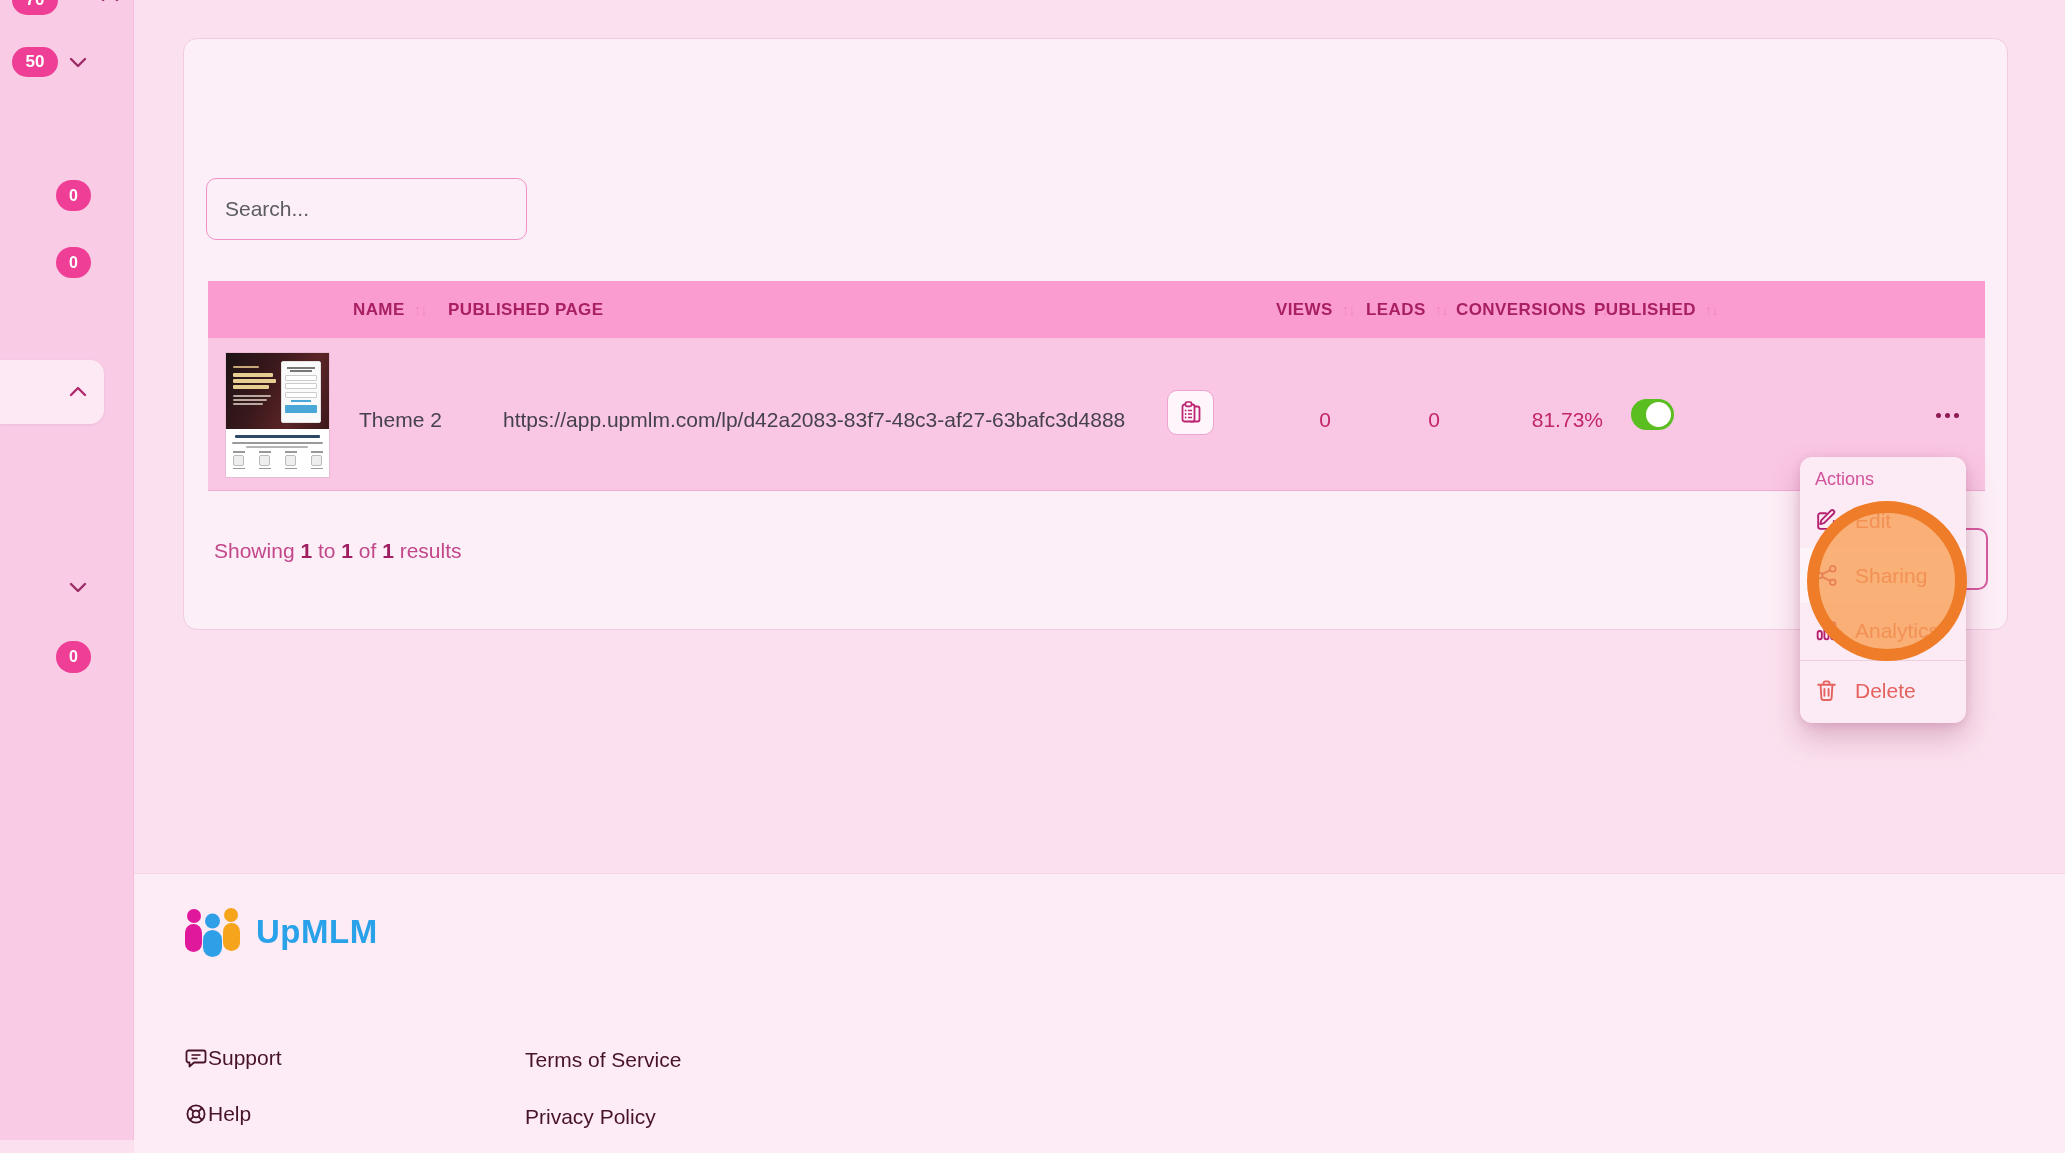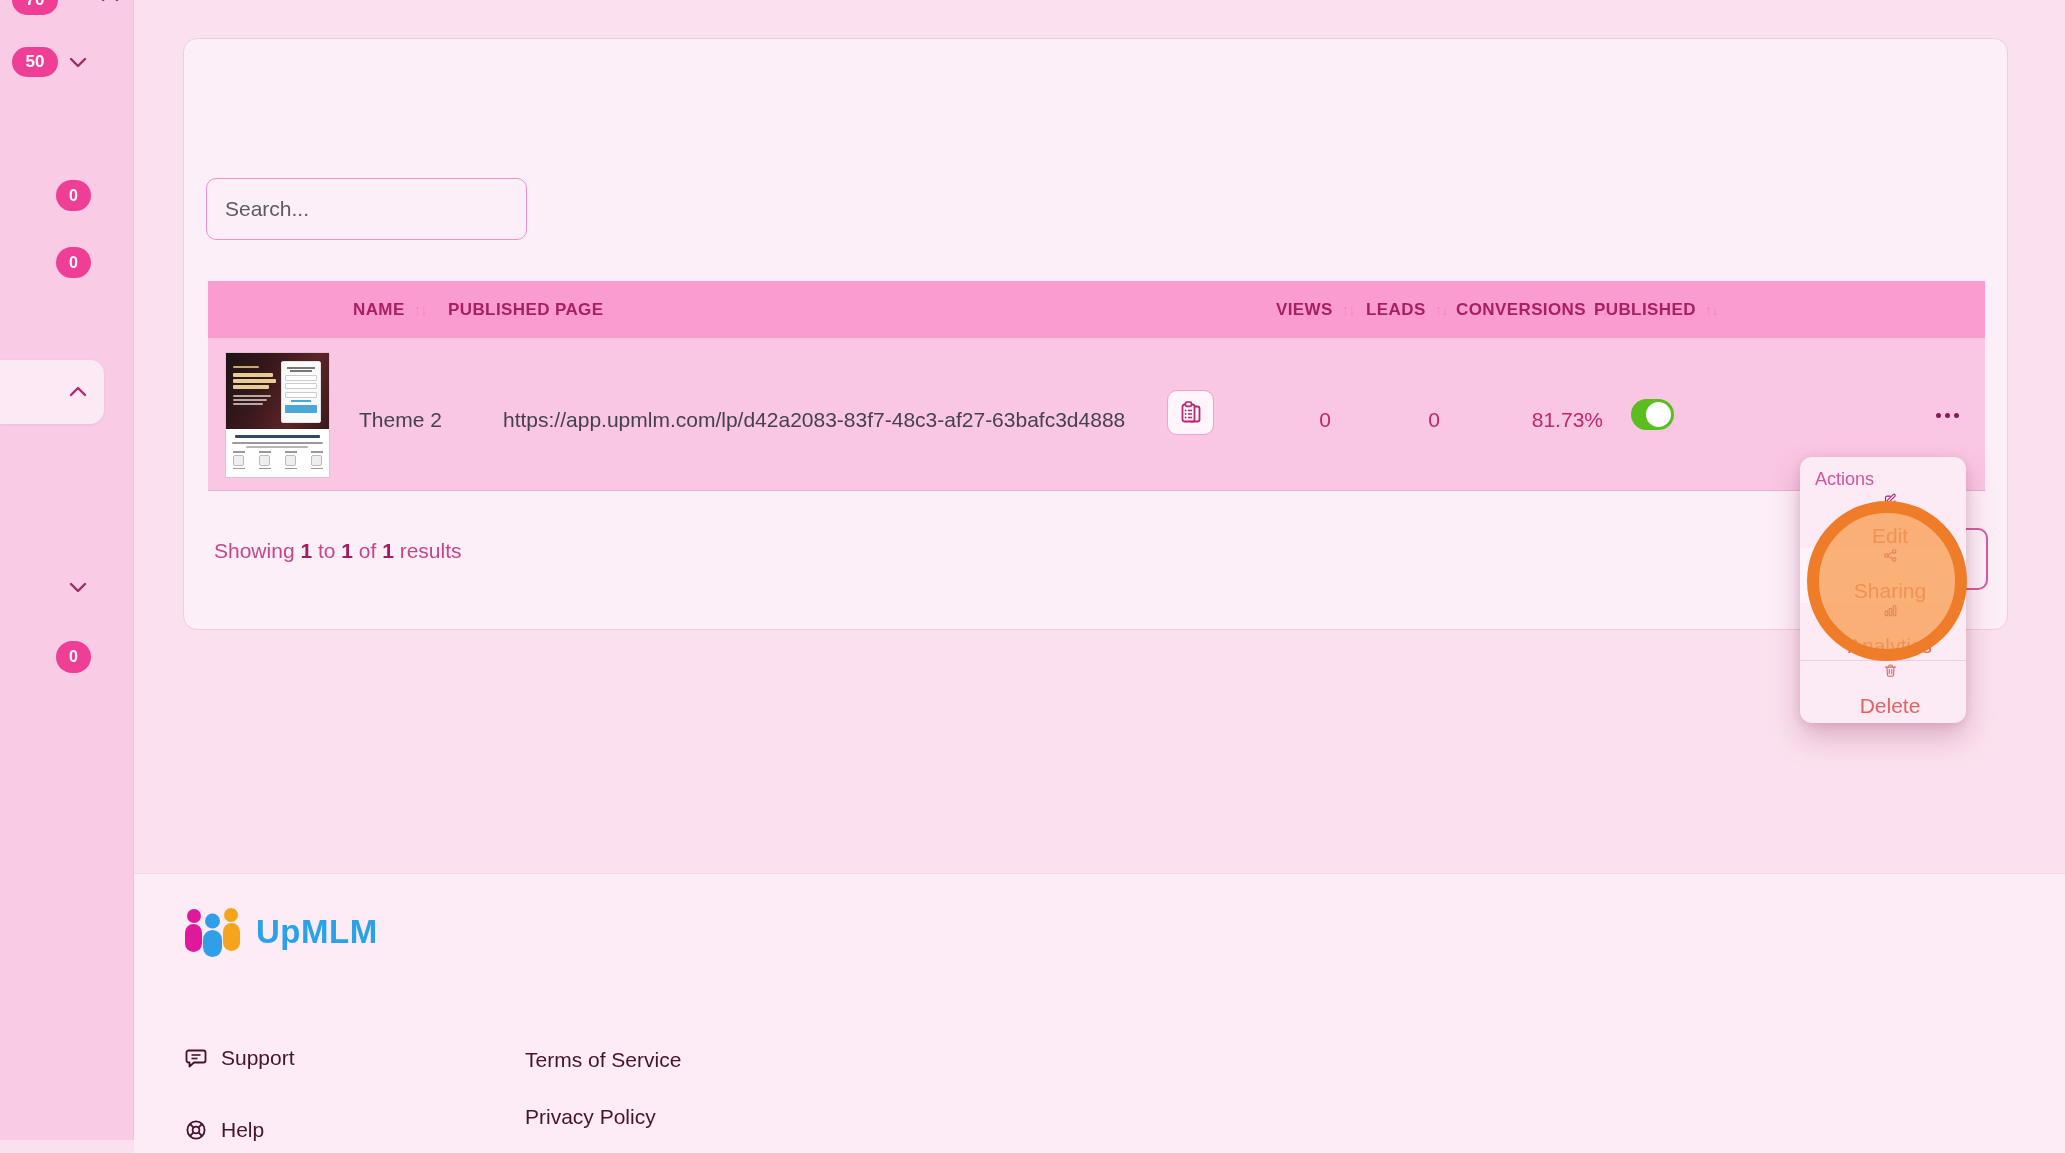--- a/index.html
+++ b/index.html
@@ -91,36 +91,36 @@
   .icon-row .it { width:13px; display:flex; flex-direction:column; align-items:center; gap:2px; }
   .icon-row .sq { width:11px; height:11px; border:1px solid #bbb; border-radius:2px; background:#eee; }
   .icon-row .lb { width:12px; height:1.5px; background:#999; }
   
   .menu {
     position:absolute; left:1800px; top:457px; width:166px; height:266px;
     background:#fcebf5; border-radius:12px; z-index:10;
     box-shadow:0 14px 30px rgba(140,40,90,.28), 0 2px 8px rgba(140,40,90,.14);
   }
   .menu-title { padding:12px 0 0 15px; height:36px; font-size:18px; color:#d2549b; }
-  .menu-item { height:55px; display:flex; align-items:center; padding-left:14px; gap:16px; font-size:21px; color:#e4625e; cursor:pointer;flex-direction:column; }
+  .menu-item { height:55px; display:flex; align-items:center; padding-left:14px; gap:16px; font-size:21px; color:#e4625e; cursor:pointer; }
   .menu-item.hl { background:#fdf4f9; }
   .menu-div { height:1px; background:#eccfdf; margin:2px 0; }
   .click-circle {
     position:absolute; left:1807px; top:501px; width:160px; height:160px;
     border:12px solid #ef7c28; border-radius:50%;
     background:rgba(247,158,82,.78); z-index:11; pointer-events:none;
   }
   
   .footer {
     position:absolute; left:134px; top:873px; width:1931px; height:280px;
     background:#fdecf6; border-top:1px solid #f5d4e6;
   }
   .brand { position:absolute; left:46px; top:30px; display:flex; align-items:center; gap:10px; }
   .brand-name { font-size:33px; font-weight:bold; color:#2aa2e9; letter-spacing:.5px; }
-  .flink { position:absolute; display:flex; align-items:center; gap:13px; font-size:21px; color:#47122b; cursor:pointer; }
+  .flink { position:absolute; display:flex; align-items:center; font-size:21px; color:#47122b; cursor:pointer; }
 </style>
 </head>
 <body>
 
 <div class="stage">
 
   <div class="sidebar">
     <div class="pill" style="left:12px; top:-15px; width:46px; height:30px;">70</div>
     <svg class="chev" style="left:99px; top:-13px;" width="22" height="20" viewBox="0 0 22 20">
       <path d="M4 13 L11 6 L18 13" fill="none" stroke="#9c2c66" stroke-width="2.4" stroke-linecap="round" stroke-linejoin="round"></path>
@@ -321,21 +321,21 @@
 
     <div class="flink" style="left:50px; top:172px;">
       <svg width="24" height="23" viewBox="0 0 24 23">
         <path d="M4.5 3.5 h15 a2 2 0 0 1 2 2 v8 a2 2 0 0 1 -2 2 h-9.5 l-4.5 4 v-4 h-1 a2 2 0 0 1 -2 -2 v-8 a2 2 0 0 1 2 -2 z" fill="none" stroke="#47122b" stroke-width="1.8" stroke-linejoin="round"></path>
         <line x1="7.5" y1="8" x2="16.5" y2="8" stroke="#47122b" stroke-width="1.6"></line>
         <line x1="7.5" y1="11.5" x2="13.5" y2="11.5" stroke="#47122b" stroke-width="1.6"></line>
       </svg>
       <span>Support</span>
     </div>
 
-    <div class="flink" style="left:50px; top:244px;align-items:flex-end;">
+    <div class="flink" style="left:50px; top:228px;align-items:flex-end;">
       <svg width="24" height="24" viewBox="0 0 24 24">
         <circle cx="12" cy="12" r="8.6" fill="none" stroke="#47122b" stroke-width="1.8"></circle>
         <circle cx="12" cy="12" r="3.4" fill="none" stroke="#47122b" stroke-width="1.8"></circle>
         <line x1="6" y1="6" x2="9.6" y2="9.6" stroke="#47122b" stroke-width="1.8"></line>
         <line x1="18" y1="6" x2="14.4" y2="9.6" stroke="#47122b" stroke-width="1.8"></line>
         <line x1="6" y1="18" x2="9.6" y2="14.4" stroke="#47122b" stroke-width="1.8"></line>
         <line x1="18" y1="18" x2="14.4" y2="14.4" stroke="#47122b" stroke-width="1.8"></line>
       </svg>
       <span>Help</span>
     </div>

